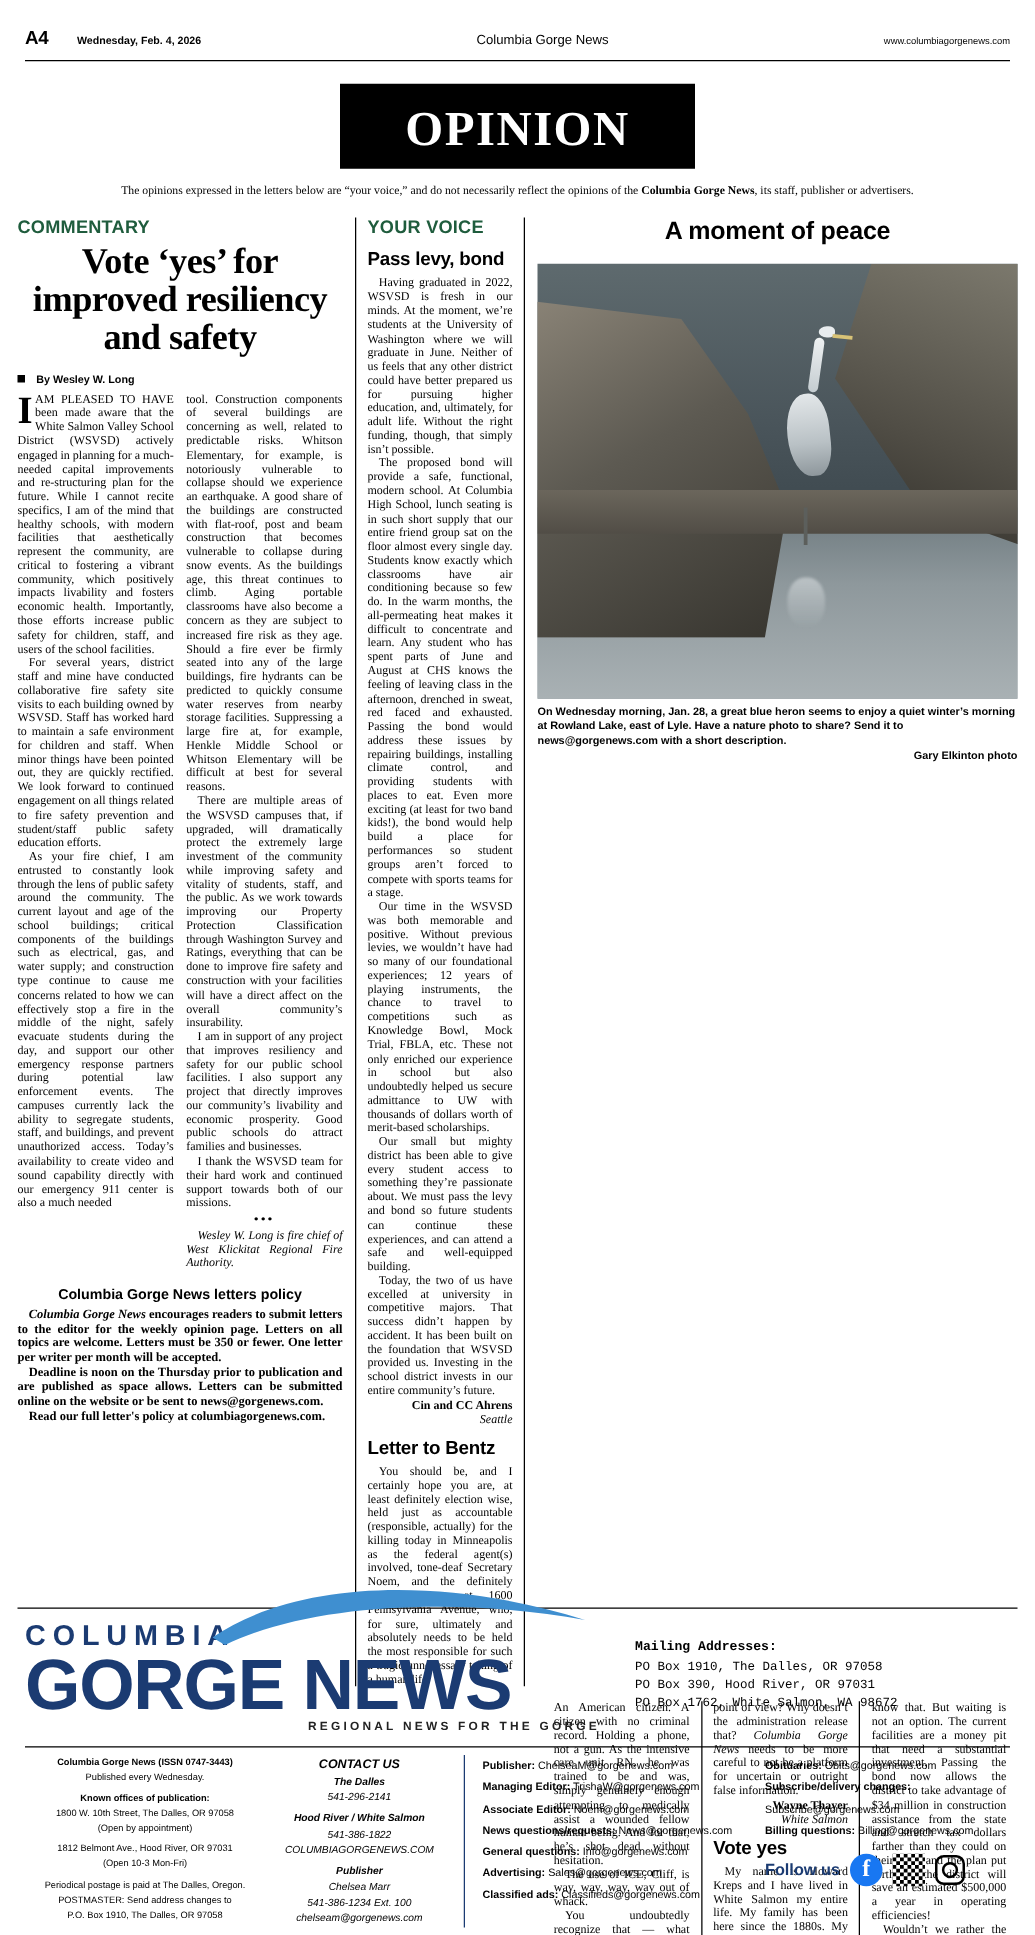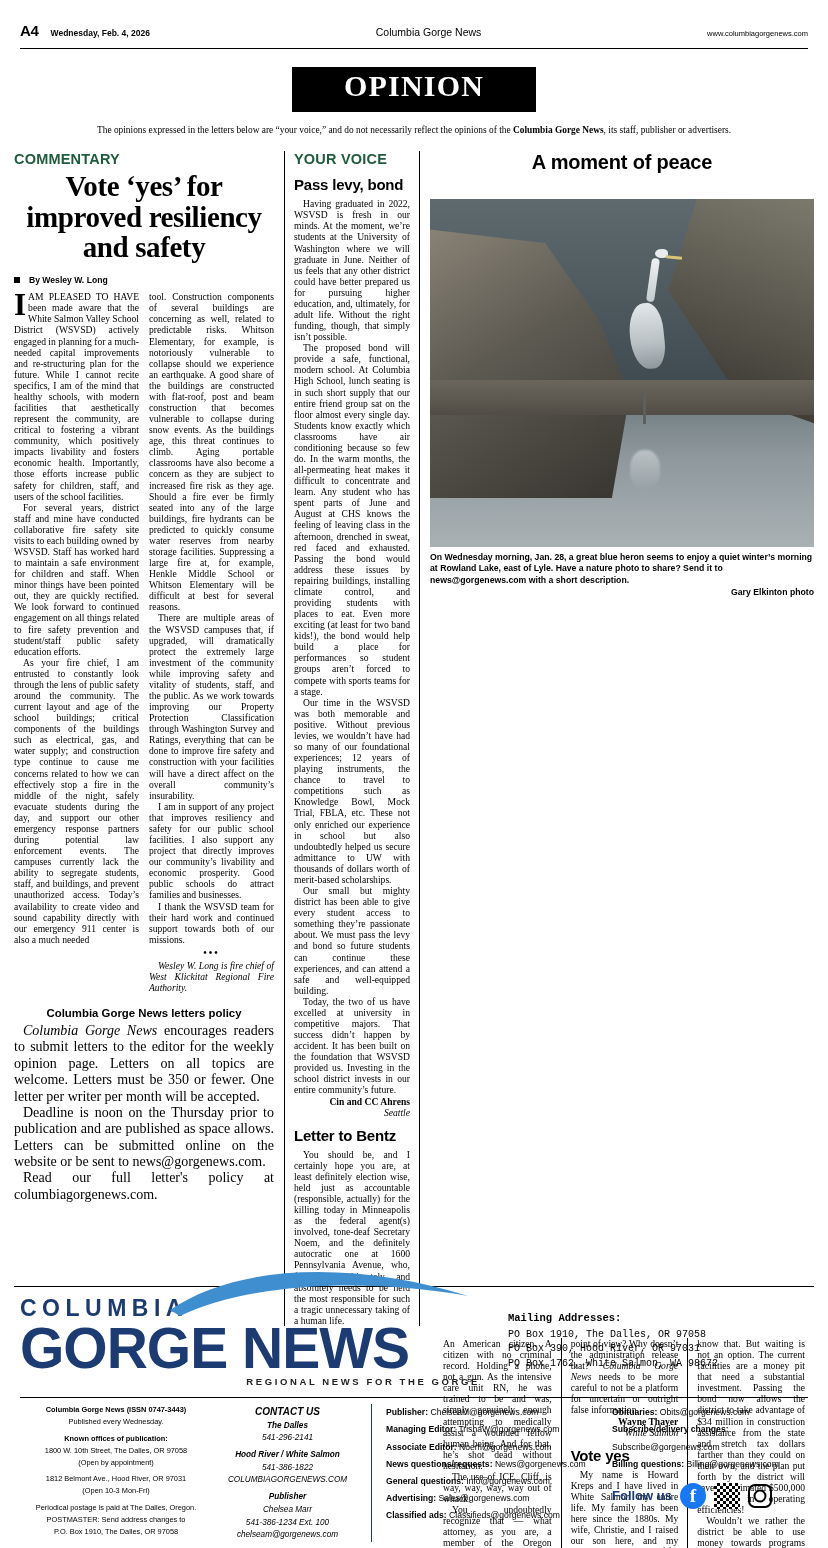--- a/index.html
+++ b/index.html
@@ -11,34 +11,34 @@
     overflow: hidden;
   }
   .page { position: relative; width: 828px; height: 1548px; padding: 0 14px; }
 
   
   .folio {
     display: flex; align-items: baseline; justify-content: space-between;
     padding: 22px 6px 5px 6px;
     font-family: "Liberation Sans", sans-serif;
   }
-  .folio-left { display: flex; align-items: baseline; gap: 12px; }
+  .folio-left { display: flex; align-items: baseline; gap: 23px; }
   .folio-page { font-size: 15px; font-weight: bold; letter-spacing: -0.3px; }
   .folio-date { font-size: 8.5px; font-weight: 600; }
   .folio-center { font-size: 10.5px; font-weight: 500; }
   .folio-right { font-size: 7.5px; font-weight: 500; }
   .rule-thick { border-top: 1.6px solid #000; margin: 4px 6px 0 6px; }
 
   
   .banner-wrap { text-align: center; margin-top: 18px; }
   .banner {
     display: inline-block; background: #000; color: #fff;
     font-family: "Liberation Serif", serif; font-weight: bold;
-    font-size: 30px; letter-spacing: 1.2px;
-    padding: 2px 52px 9px 52px;
+    font-size: 39px; letter-spacing: 1.2px;
+    padding: 14px 52px 9px 52px;
   }
   .disclaimer {
     text-align: center; font-size: 9.4px; margin-top: 13px;
     font-family: "Liberation Serif", serif;
   }
   .disclaimer b { font-weight: bold; }
 
   
   .top-section { display: flex; margin-top: 16px; gap: 0; }
   .col-commentary { width: 270px; padding-right: 10px; }
@@ -83,27 +83,27 @@
     font-family: "Liberation Sans", sans-serif; font-weight: bold;
     font-size: 15px; letter-spacing: -0.2px; margin: 10px 0 5px 0; line-height: 1.08;
   }
 
   
   .policy { margin-top: 14px; }
   .policy-title {
     font-family: "Liberation Sans", sans-serif; font-weight: bold;
     font-size: 11.4px; text-align: center; margin-bottom: 4px;
   }
-  .policy p { font-size: 14px; line-height: 1.17; text-align: justify; text-indent: 9px; }
+  .policy p { font-size: 10px; line-height: 1.17; text-align: justify; text-indent: 9px; font-weight: bold; }
   .policy p i { font-style: italic; }
 
   
   .photo-title {
     text-align: center; font-family: "Liberation Sans", sans-serif;
-    font-weight: bold; font-size: 20px; margin-bottom: 25px; letter-spacing: -0.2px;
+    font-weight: bold; font-size: 20px; margin-bottom: 14px; letter-spacing: -0.2px;
   }
   .photo-frame {
     width: 100%; height: 348px; position: relative; overflow: hidden;
     background: linear-gradient(#5e6a6e, #49545a 38%, #3f4a50 55%, #5d6b70 70%, #8a9499 100%);
   }
   .ph-water {
     position:absolute; left:0; right:0; bottom:0; height:44%;
     background: linear-gradient(#6d797e, #8e989c 40%, #a9b1b4 100%);
   }
   .ph-rockL {

